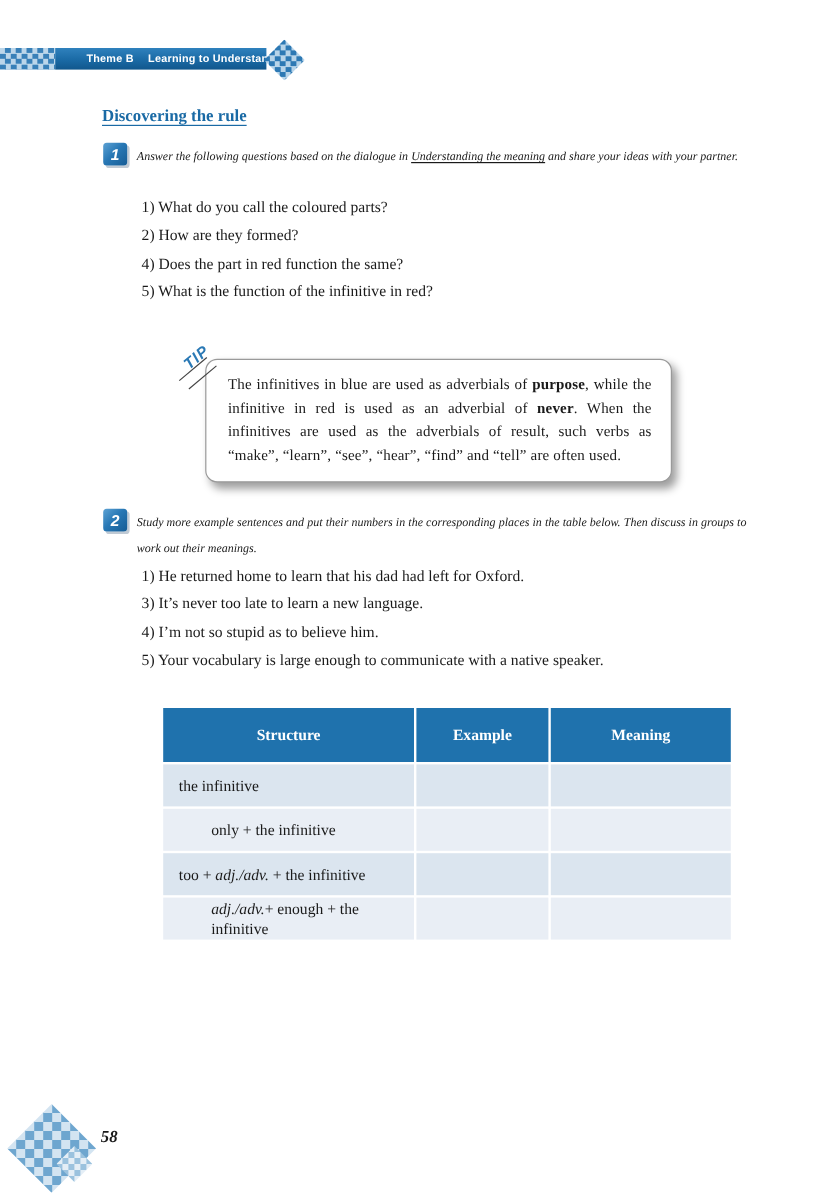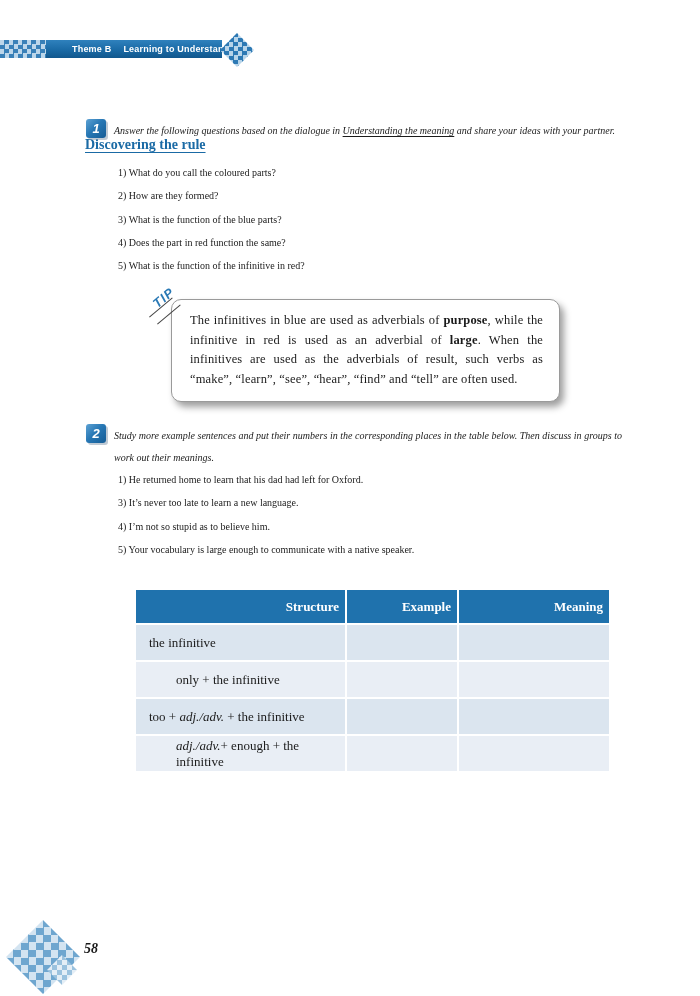--- a/index.html
+++ b/index.html
@@ -46,41 +46,41 @@
     background:linear-gradient(180deg,#2f81bd 0%, var(--banner-blue) 55%, #11578d 100%);
     color:#fff;font-family:"Liberation Sans", sans-serif;
     font-size:9px;font-weight:bold;line-height:18px;padding-left:26px;
     letter-spacing:.2px;white-space:nowrap;
   }
   .banner .gap{display:inline-block;width:12px;}
   
   .section-title{
     position:absolute;left:85px;top:90px;
     color:var(--title-blue);font-size:14px;font-weight:bold;
-    text-decoration:underline;text-underline-offset:3px;margin-top:47px;
+    text-decoration:underline;text-underline-offset:3px;
   }
   
   .badge{
     position:absolute;width:20px;height:19px;border-radius:3px;
     background:linear-gradient(135deg,#5da2d4 0%, var(--badge-blue) 45%, #155c95 100%);
     color:#fff;font-family:"Liberation Sans", sans-serif;
     font-style:italic;font-weight:bold;font-size:13px;
     text-align:center;line-height:19px;
     box-shadow:2px 2px 0 rgba(130,150,170,.5);
   }
   .badge.b1{left:86px;top:119px;}
   .badge.b2{left:86px;top:424px;}
   
   .instruction{
     position:absolute;left:114px;width:508px;
     font-size:10px;font-style:italic;line-height:21.5px;text-align:justify;
   }
   .instruction.i1{top:120px;}
   .instruction.i2{top:425px;}
-  .list{position:absolute;left:118px;font-size:10px;}
+  .list{position:absolute;left:118px;font-size:13px;}
   .list .line{line-height:23.3px;}
   .list.q1{top:161px;}
   .list.s2{top:468px;}
   
   .tip-box{
     position:absolute;left:171px;top:299px;width:389px;
     background:#fff;border:1px solid #9a9a9a;border-radius:10px;
     box-shadow:4px 5px 7px rgba(0,0,0,.38);
     padding:11px 16px 12px 18px;
     font-size:12.5px;line-height:19.5px;text-align:justify;letter-spacing:.15px;
@@ -95,21 +95,21 @@
   .tip-stroke.a{left:146px;top:307px;width:30px;}
   .tip-stroke.b{left:154px;top:314px;width:30px;}
   
   .grammar-table{
     position:absolute;left:134px;top:588px;
     border-collapse:separate;border-spacing:2px;
     font-size:13px;
   }
   .grammar-table th{
     background:var(--table-header-blue);color:#fff;font-weight:bold;
-    height:33px;text-align:right;padding:0 6px;
+    height:45px;text-align:center;padding:0 6px;
   }
   .grammar-table td{height:35px;padding:0 8px 0 13px;}
   .grammar-table tr.dark td{background:var(--row-dark);}
   .grammar-table tr.light td{background:var(--row-light);padding-left:40px;}
   
   .page-number{
     position:absolute;left:84px;top:941px;
     font-size:14px;font-weight:bold;font-style:italic;
   }
   
@@ -128,29 +128,28 @@
   </div>
   <div class="checker top-right"></div>
 
   <div class="section-title">Discovering the rule</div>
 
   <div class="badge b1">1</div>
   <div class="instruction i1"><span>Answer the following questions based on the dialogue in </span><span class="seg-u">Understanding the meaning</span><span> and share your ideas with your partner.</span></div>
   <div class="list q1">
     <div class="line">1) What do you call the coloured parts?</div>
     <div class="line">2) How are they formed?</div>
-    <div class="line">3) What is the function of the blue parts?</div>
     <div class="line">4) Does the part in red function the same?</div>
     <div class="line">5) What is the function of the infinitive in red?</div>
   </div>
 
   <div class="tip-stroke a"></div>
   <div class="tip-stroke b"></div>
   <div class="tip-label">TIP</div>
-  <div class="tip-box"><span>The infinitives in blue are used as adverbials of </span><span class="seg-b">purpose</span><span>, while the infinitive in red is used as an adverbial of </span><span class="seg-b">large</span><span>. When the infinitives are used as the adverbials of result, such verbs as “make”, “learn”, “see”, “hear”, “find” and “tell” are often used.</span></div>
+  <div class="tip-box"><span>The infinitives in blue are used as adverbials of </span><span class="seg-b">purpose</span><span>, while the infinitive in red is used as an adverbial of </span><span class="seg-b">never</span><span>. When the infinitives are used as the adverbials of result, such verbs as “make”, “learn”, “see”, “hear”, “find” and “tell” are often used.</span></div>
 
   <div class="badge b2">2</div>
   <div class="instruction i2"><span>Study more example sentences and put their numbers in the corresponding places in the table below. Then discuss in groups to work out their meanings.</span></div>
   <div class="list s2">
     <div class="line">1) He returned home to learn that his dad had left for Oxford.</div>
     <div class="line">3) It’s never too late to learn a new language.</div>
     <div class="line">4) I’m not so stupid as to believe him.</div>
     <div class="line">5) Your vocabulary is large enough to communicate with a native speaker.</div>
   </div>
 

